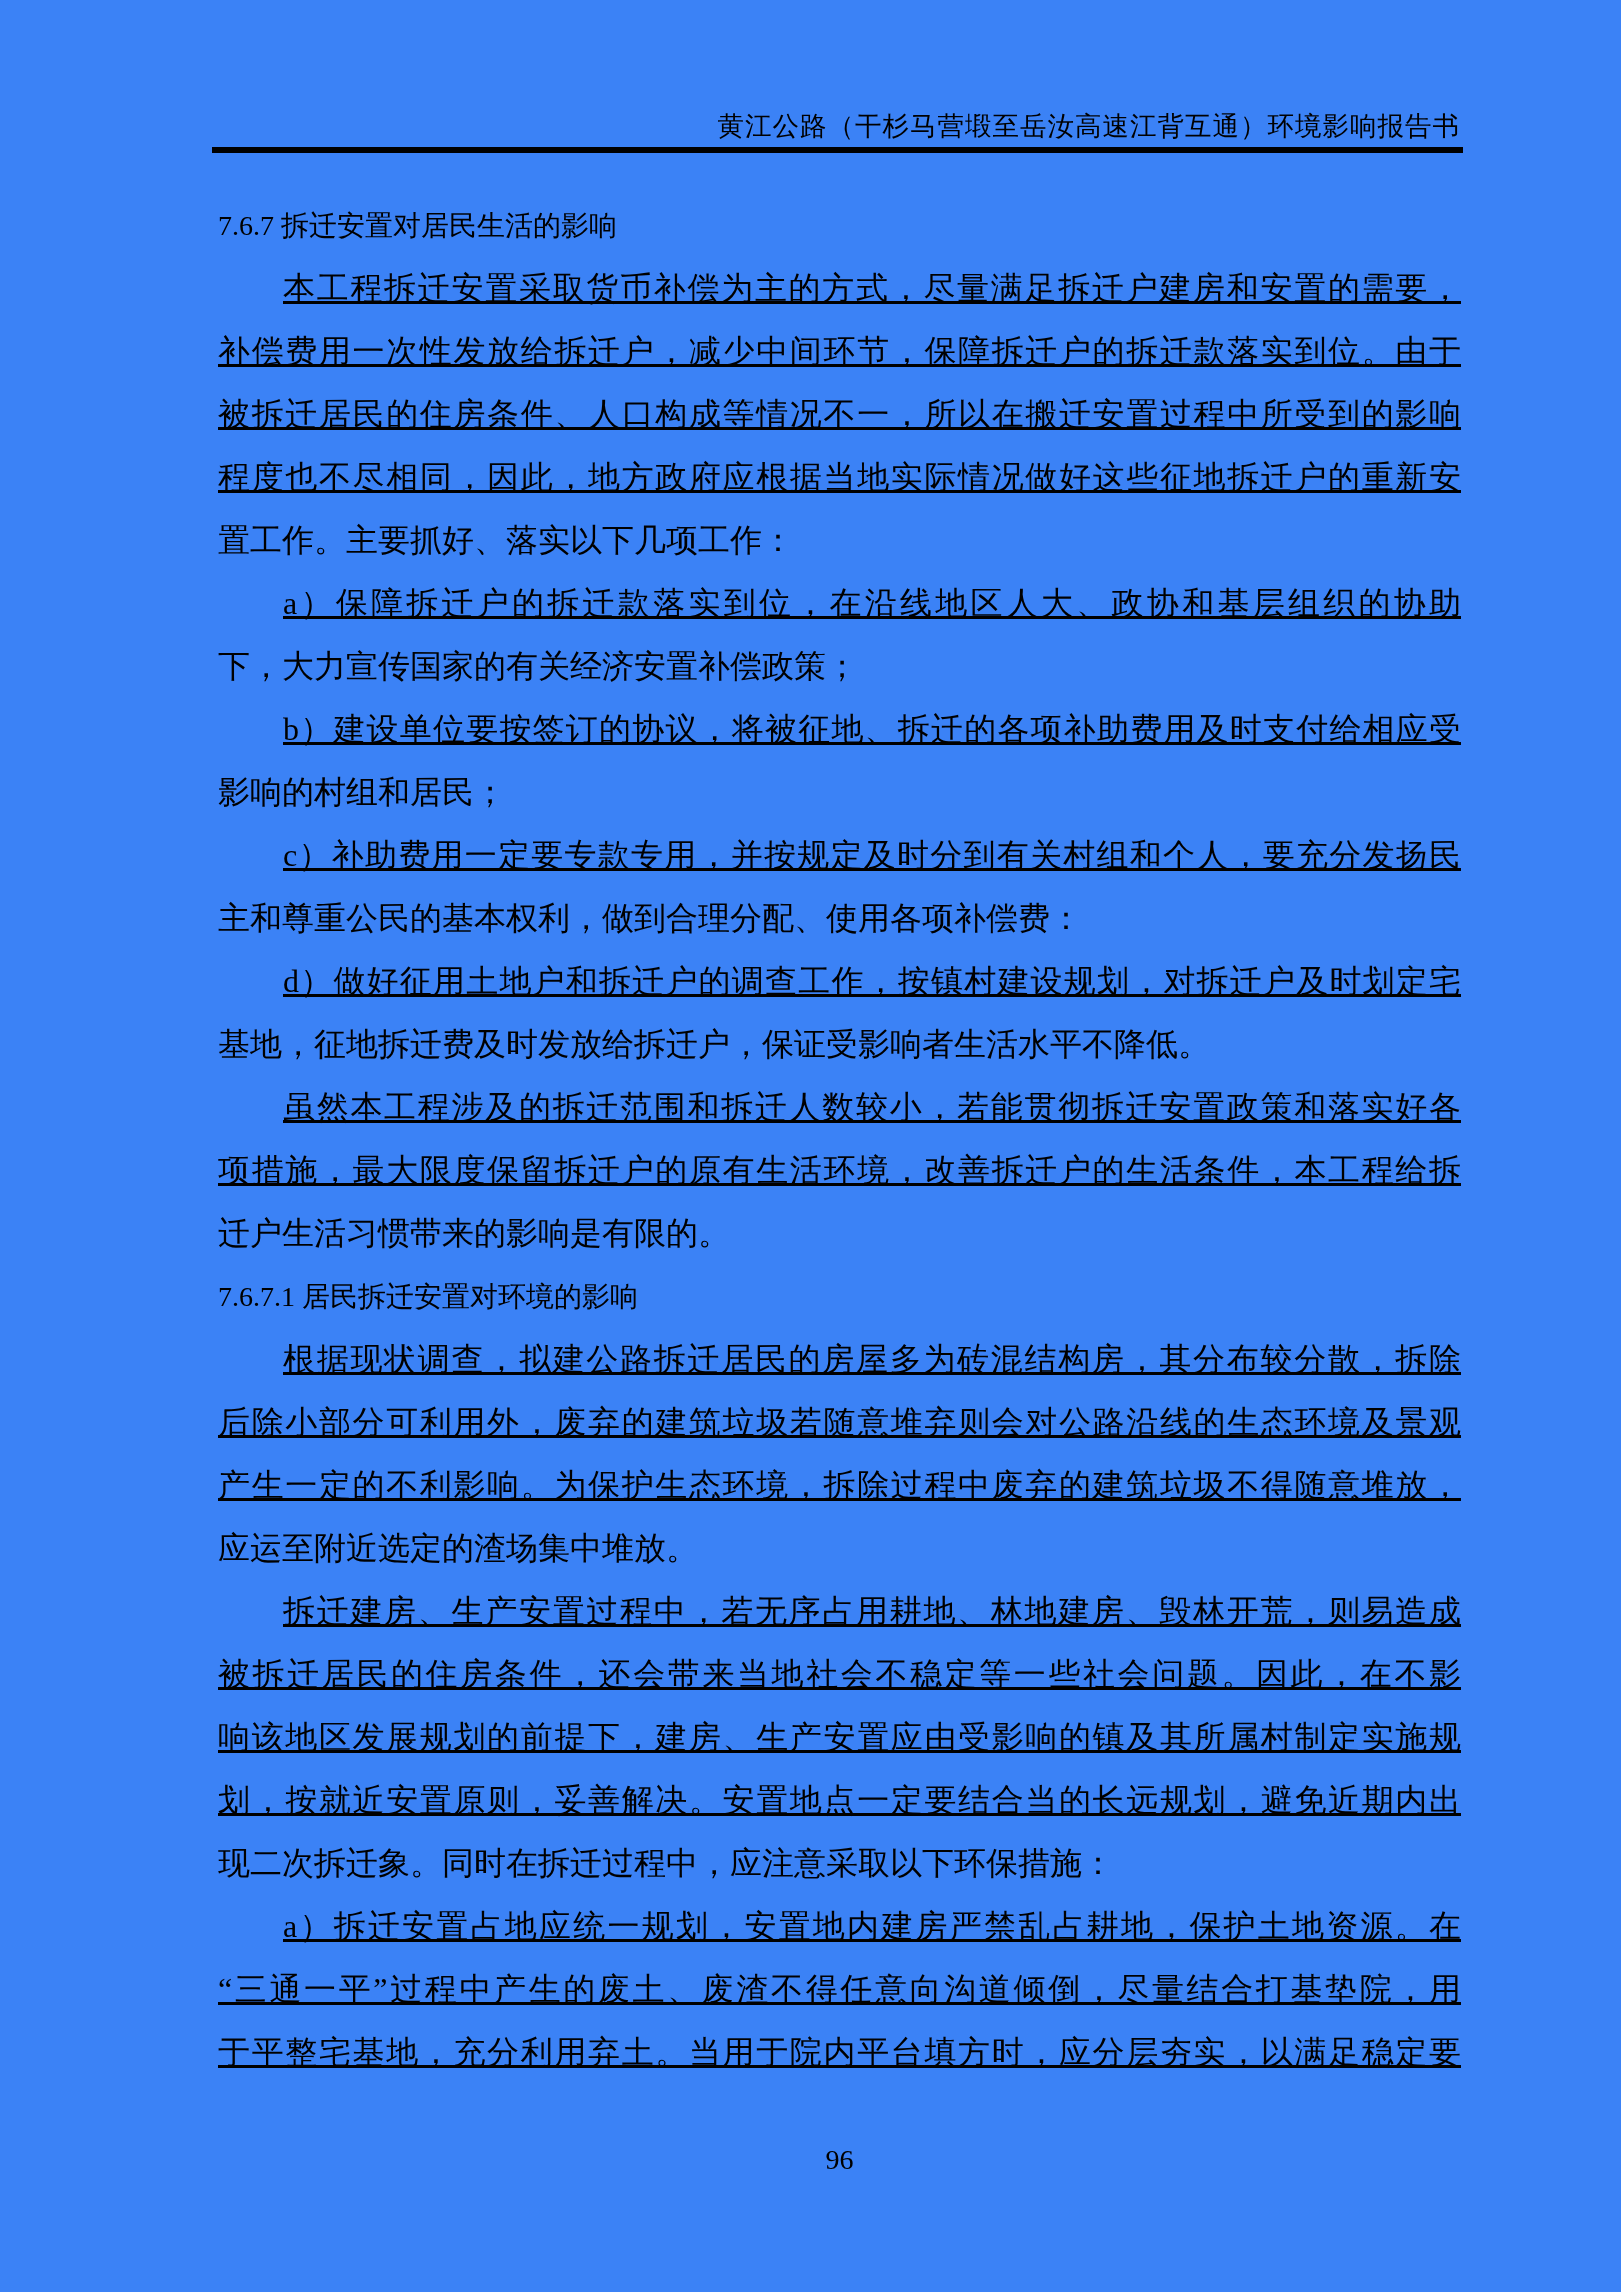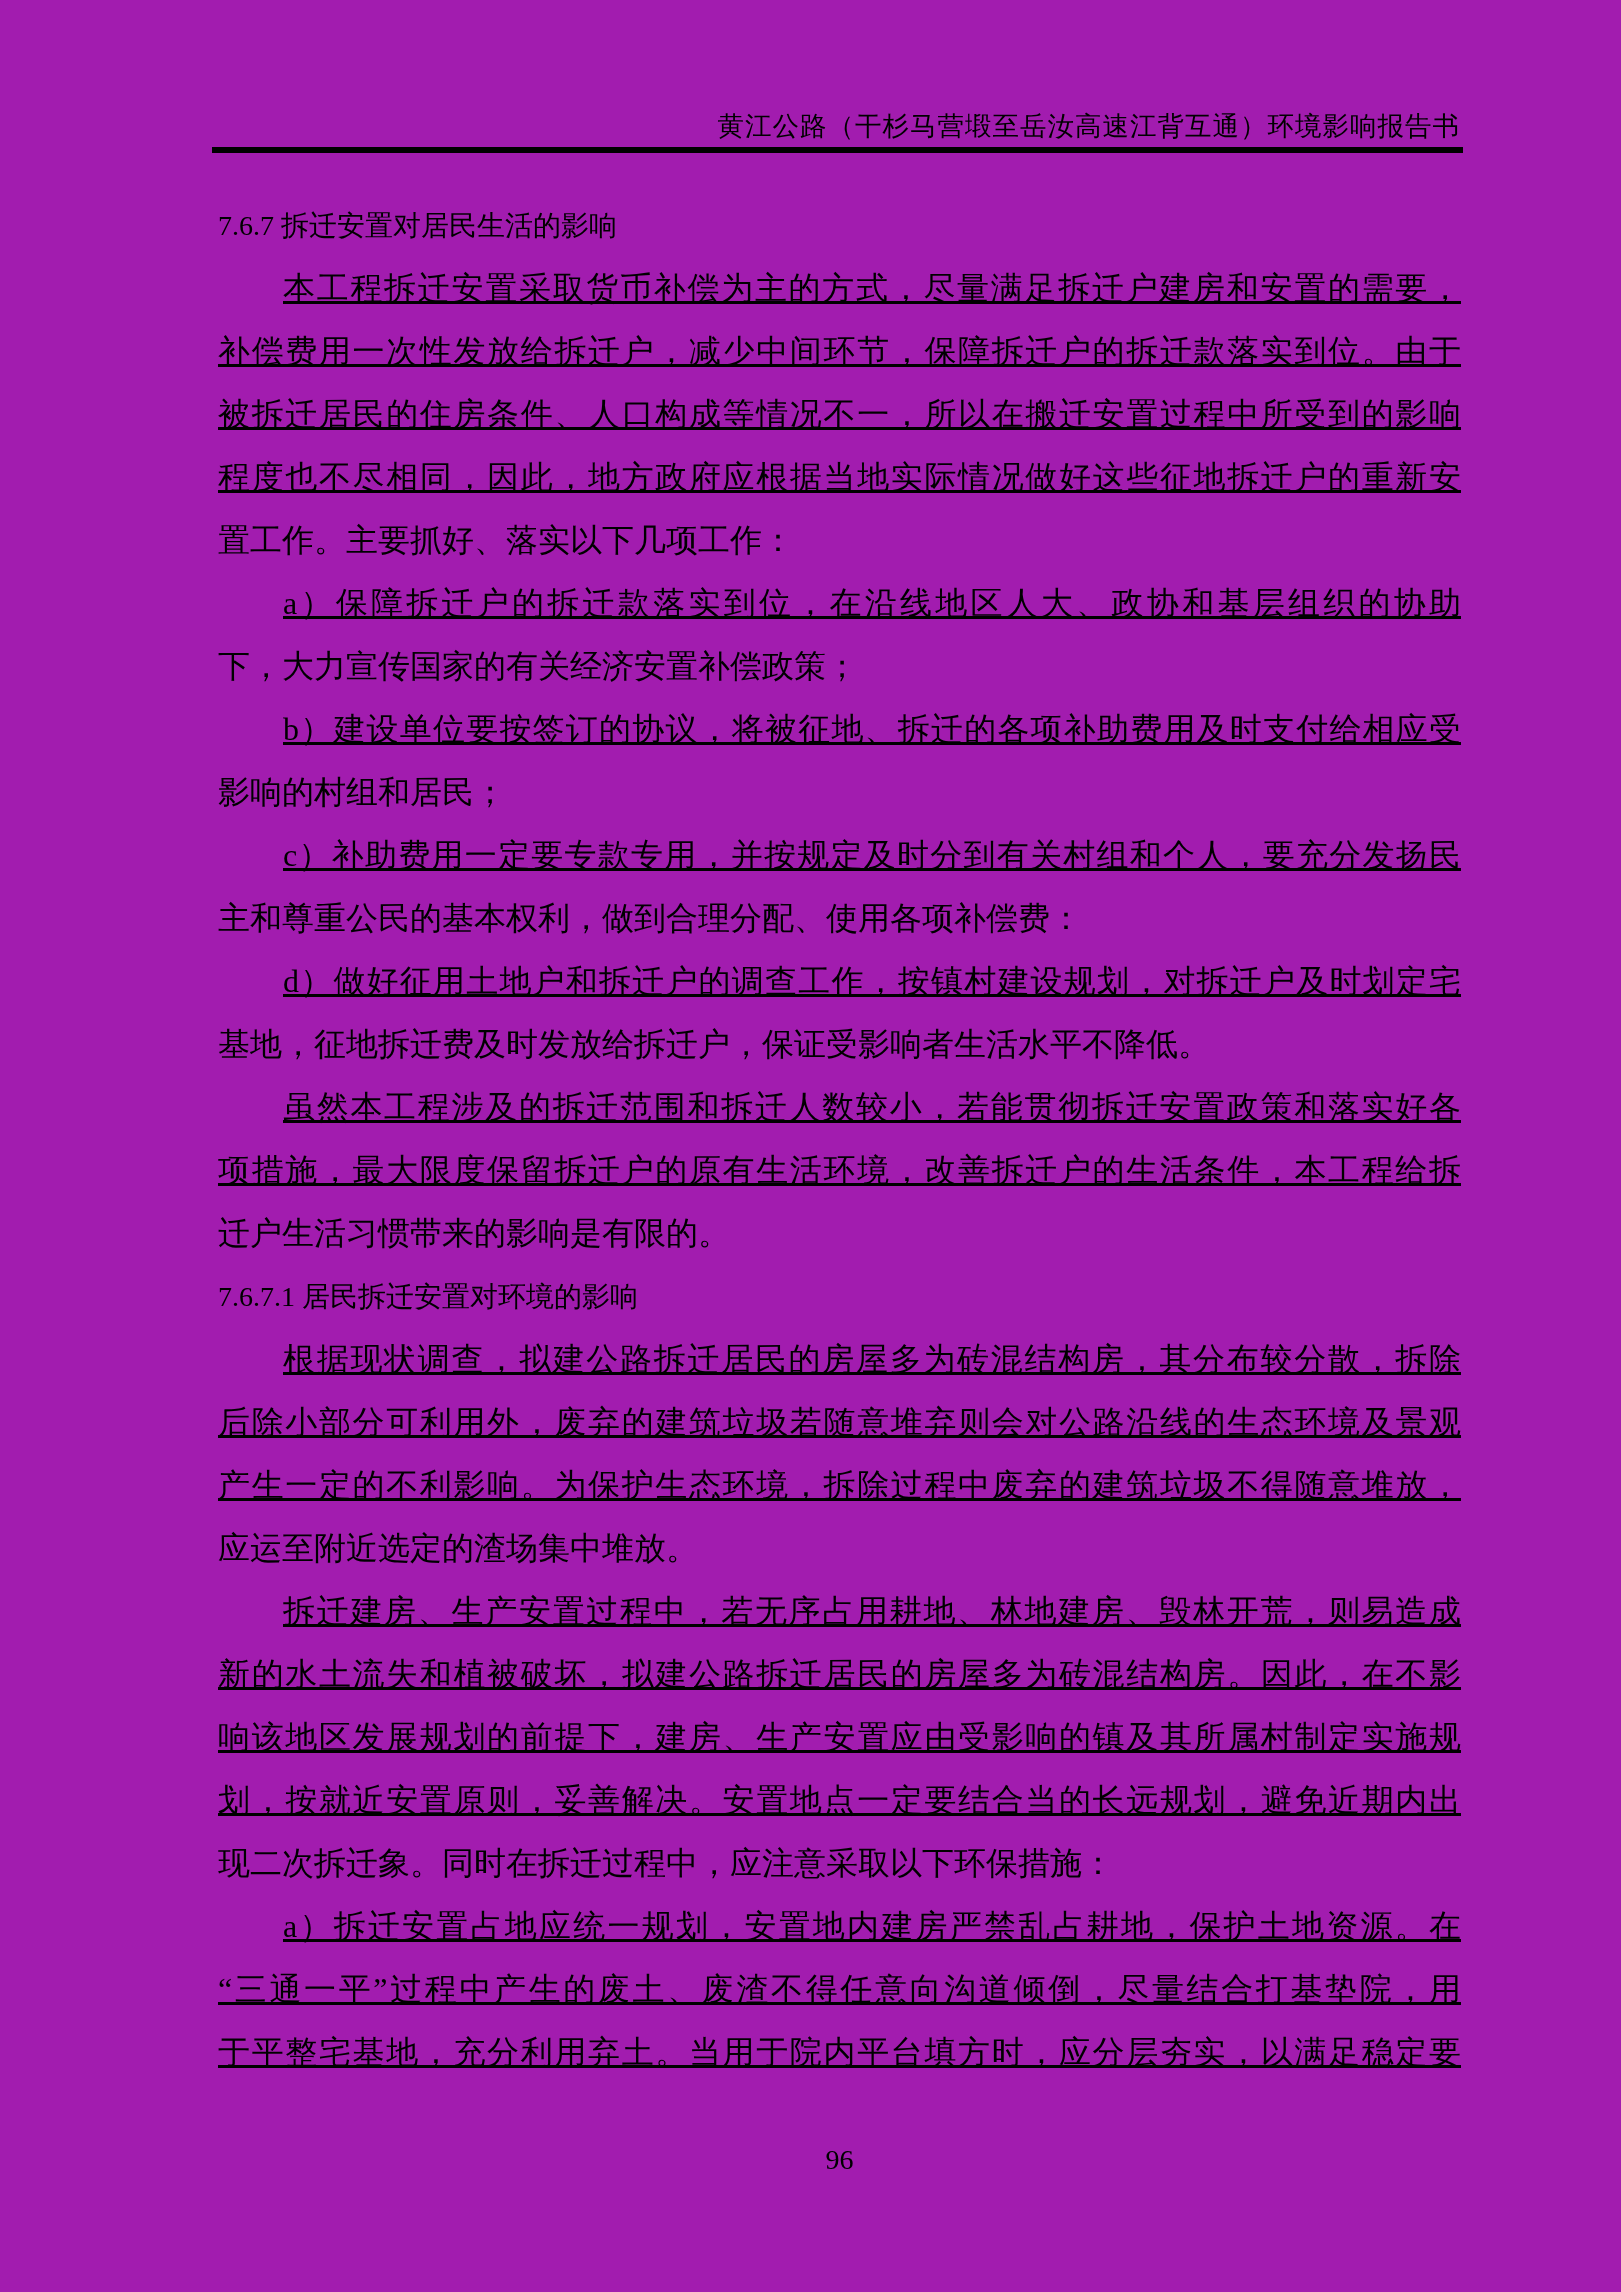--- a/index.html
+++ b/index.html
@@ -4,21 +4,21 @@
 <style>
   html, body {
     margin: 0;
     padding: 0;
     background: #ffffff;
   }
   .page {
     position: relative;
     width: 1621px;
     height: 2293px;
-    background: #a21caf;
+    background: #3b82f6;
     color: #000000;
     font-family: "Liberation Serif", "DejaVu Serif", serif;
     overflow: hidden;
   }
   .header-title {
     position: absolute;
     top: 110px;
     right: 161px;
     font-size: 26.5px;
     line-height: 33px;
@@ -111,21 +111,21 @@
       </div>
       <div class="heading">7.6.7.1 居民拆迁安置对环境的影响</div>
       <div class="paragraph">
         <div class="line justify indent">根据现状调查，拟建公路拆迁居民的房屋多为砖混结构房，其分布较分散，拆除</div>
         <div class="line justify">后除小部分可利用外，废弃的建筑垃圾若随意堆弃则会对公路沿线的生态环境及景观</div>
         <div class="line justify">产生一定的不利影响。为保护生态环境，拆除过程中废弃的建筑垃圾不得随意堆放，</div>
         <div class="line">应运至附近选定的渣场集中堆放。</div>
       </div>
       <div class="paragraph">
         <div class="line justify indent">拆迁建房、生产安置过程中，若无序占用耕地、林地建房、毁林开荒，则易造成</div>
-        <div class="line justify">新的水土流失和植被破坏，拟建公路拆迁居民的房屋多为砖混结构房。因此，在不影</div>
+        <div class="line justify">被拆迁居民的住房条件，还会带来当地社会不稳定等一些社会问题。因此，在不影</div>
         <div class="line justify">响该地区发展规划的前提下，建房、生产安置应由受影响的镇及其所属村制定实施规</div>
         <div class="line justify">划，按就近安置原则，妥善解决。安置地点一定要结合当的长远规划，避免近期内出</div>
         <div class="line">现二次拆迁象。同时在拆迁过程中，应注意采取以下环保措施：</div>
       </div>
       <div class="paragraph">
         <div class="line justify indent">a）拆迁安置占地应统一规划，安置地内建房严禁乱占耕地，保护土地资源。在</div>
         <div class="line justify">“三通一平”过程中产生的废土、废渣不得任意向沟道倾倒，尽量结合打基垫院，用</div>
         <div class="line justify">于平整宅基地，充分利用弃土。当用于院内平台填方时，应分层夯实，以满足稳定要</div>
       </div>
     </main>

